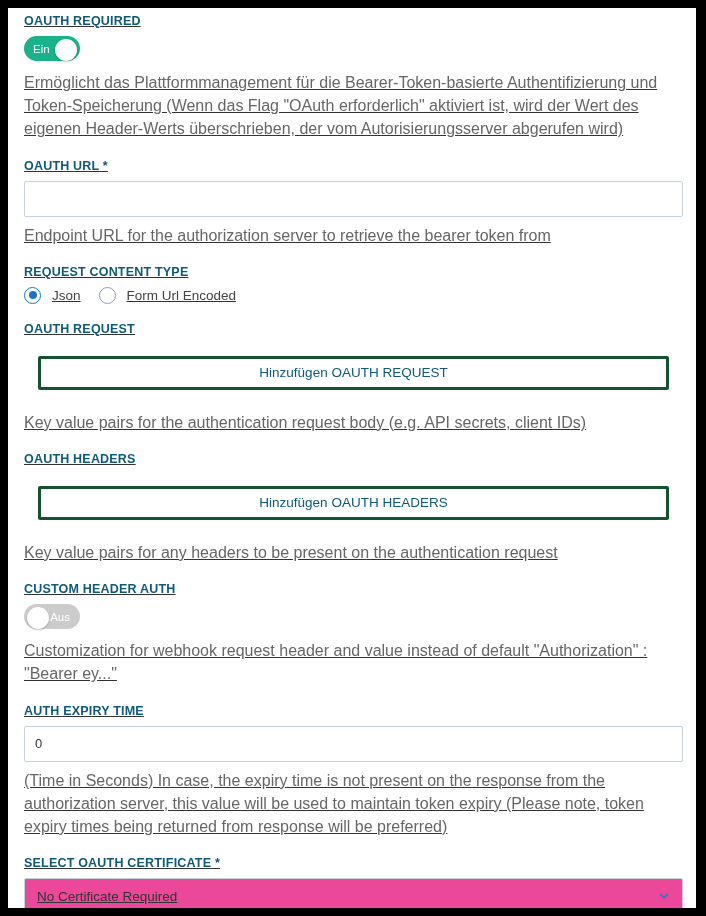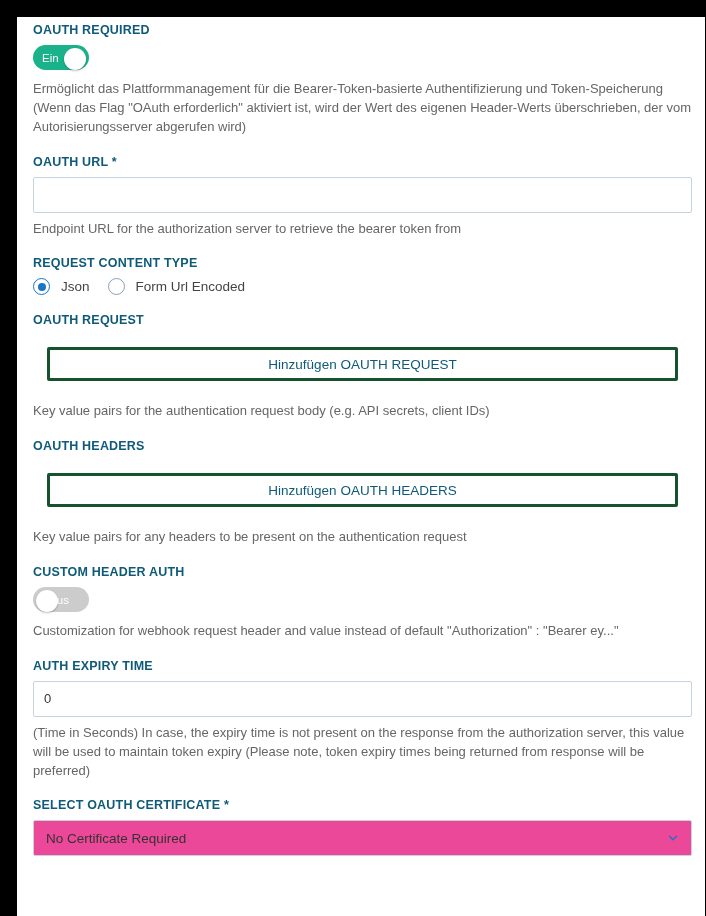--- a/index.html
+++ b/index.html
@@ -5,40 +5,41 @@
   * { box-sizing: border-box; margin: 0; padding: 0; }
   body {
     background: #000;
     font-family: "Segoe UI", -apple-system, Helvetica, Arial, sans-serif;
     width: 706px;
     height: 916px;
     overflow: hidden;
   }
   .panel {
     background: #fff;
-    margin: 17px;
+    margin: 8px;
     width: 688px;
     height: 900px;
     padding: 6px 13px 0 16px;
     font-size: 13px;
     color: #333;
     overflow: hidden;
+    text-decoration: underline;
   }
   .field { margin-bottom: 18px; }
   .field:last-child { margin-bottom: 0; }
   .label {
     font-weight: 600;
     color: #0e5a78;
     font-size: 12.5px;
     letter-spacing: 0.2px;
     display: block;
     margin-bottom: 8px;
   }
   .help {
-    font-size: 13px;
+    font-size: 16px;
     color: #666;
     line-height: 1.45;
     margin-top: 7px;
   }
   
   .toggle {
     width: 56px; height: 25px;
     border-radius: 14px;
     position: relative;
     display: inline-block;
@@ -55,21 +56,21 @@
   .toggle.on .txt { left: 9px; }
   .toggle.on .knob {
     position: absolute;
     width: 22px; height: 22px;
     background: #fff;
     border-radius: 50%;
     top: 3px; right: 3px;
     box-shadow: 0 1px 2px rgba(0,0,0,0.25);
   }
   .toggle.off { background: #ccc; }
-  .toggle.off .txt { right: 20px; text-align: center; }
+  .toggle.off .txt { right: 10px; text-align: center; }
   .toggle.off .knob {
     position: absolute;
     width: 22px; height: 22px;
     background: #fff;
     border-radius: 50%;
     top: 3px; left: 3px;
     box-shadow: 0 1px 2px rgba(0,0,0,0.25);
   }
   
   .text-input {

